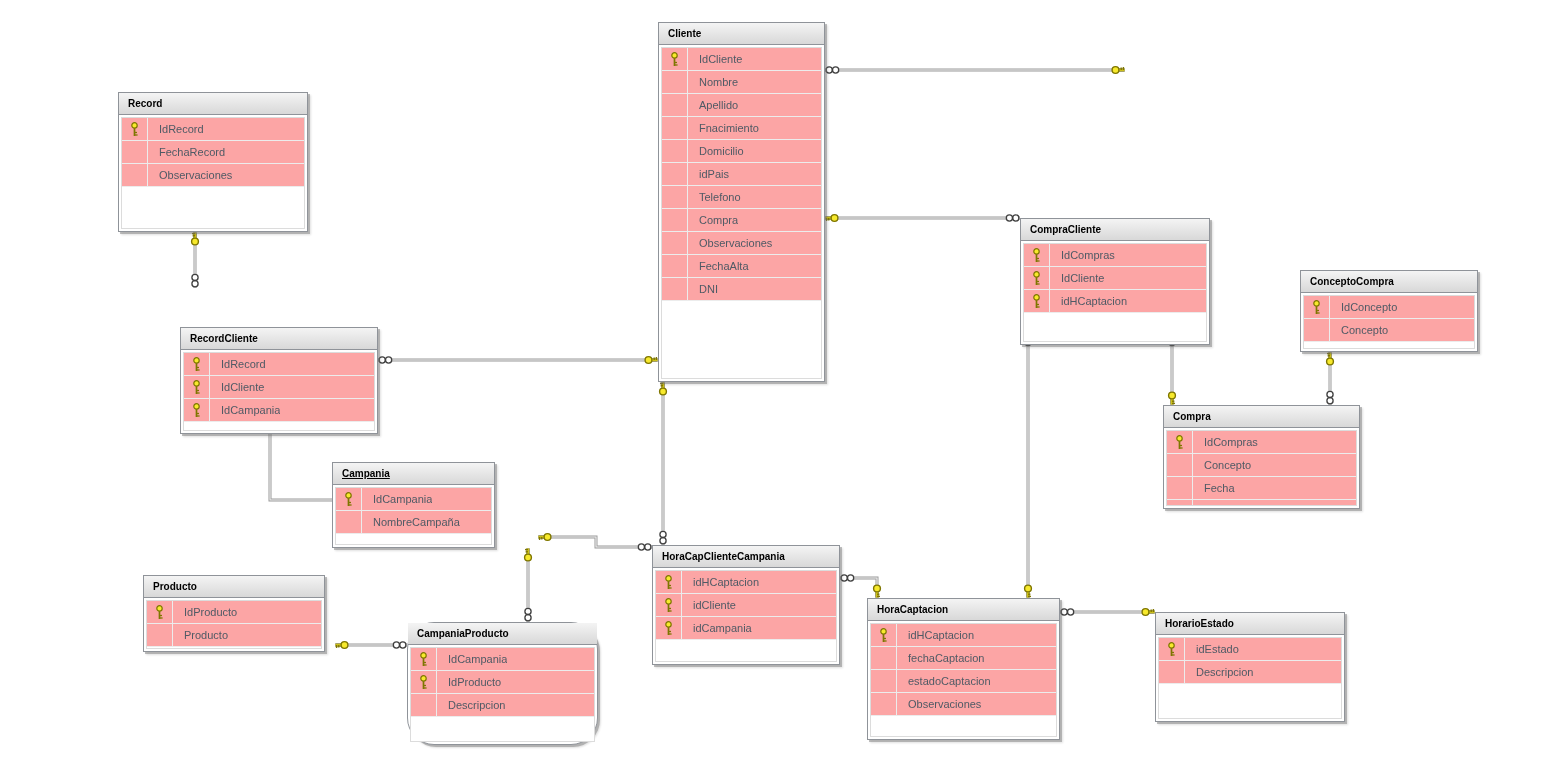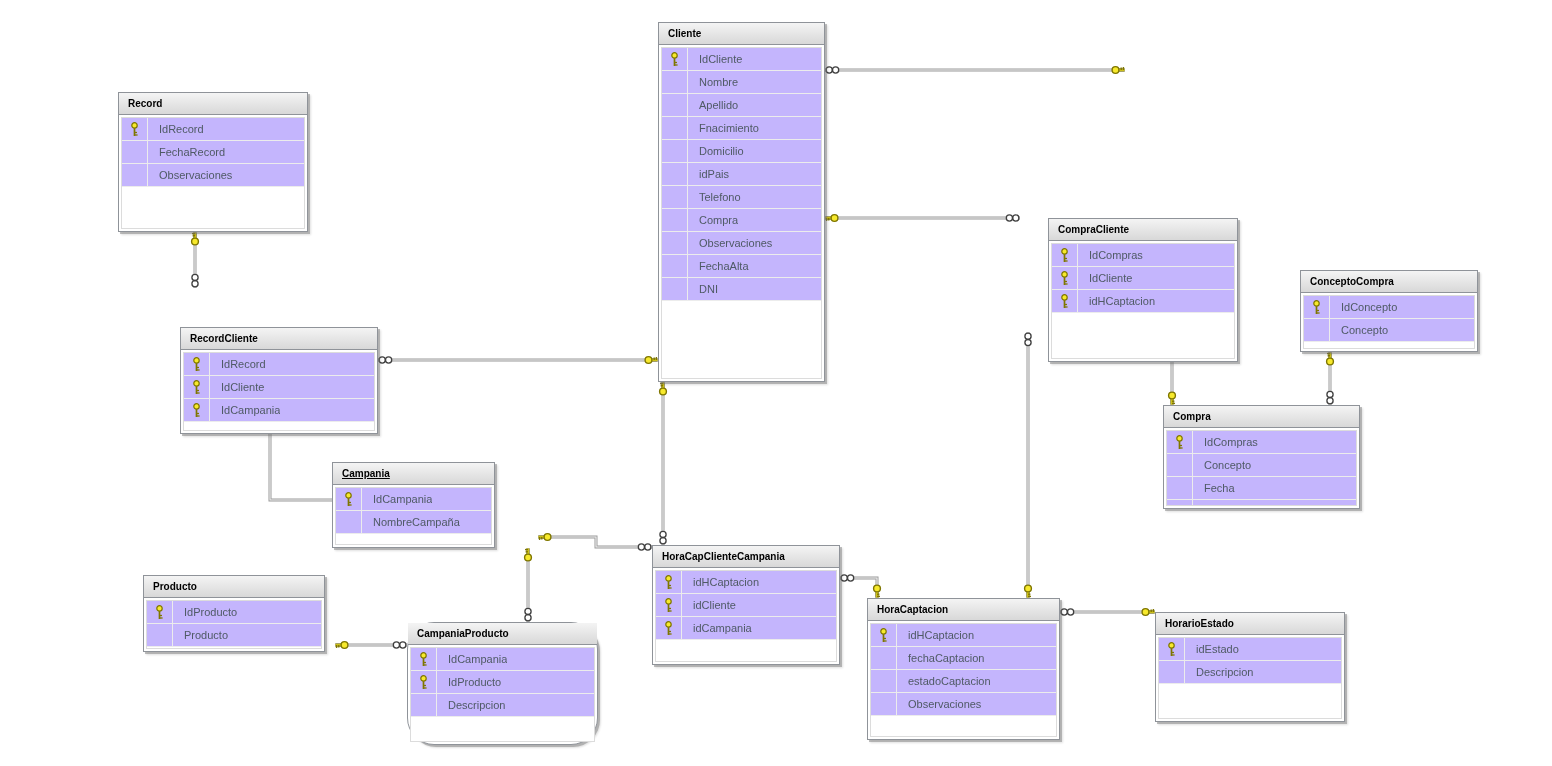--- a/index.html
+++ b/index.html
@@ -34,21 +34,21 @@
   .db-table .tbody{
     position:absolute;left:2px;right:2px;top:24px;bottom:2px;
     border:1px solid var(--inner-border,#dcdcdc);
     background:#fff;
     overflow:hidden;
   }
   .db-row{
     display:flex;align-items:center;
     height:22px;
     border-bottom:1px solid var(--row-divider,#ececec);
-    background:#c4b5fd;
+    background:#fca5a5;
   }
   .db-row .keycell{
     width:25px;height:22px;
     display:flex;align-items:center;justify-content:center;
     border-right:1px solid var(--row-divider,#ececec);
     flex:0 0 25px;
   }
   .db-row .colname{
     font-size:11px;color:var(--row-text,#4f5a65);
     padding-left:11px;
@@ -288,21 +288,21 @@
         <div class="db-row">
           <span class="keycell"></span>
           <span class="colname">FechaAlta</span>
         </div>
         <div class="db-row">
           <span class="keycell"></span>
           <span class="colname">DNI</span>
         </div>
       </div>
     </div>
-    <div class="db-table" style="left: 1020px; top: 218px; width: 190px; height: 144px; margin-left: 28px;">
+    <div class="db-table" style="left: 1020px; top: 218px; width: 190px; height: 127px;">
       <div class="thead">CompraCliente</div>
       <div class="tbody">
         <div class="db-row">
           <span class="keycell">
             <svg width="9" height="15" viewBox="0 0 9 15">
               <circle cx="4.5" cy="3.4" r="2.7" fill="#f7e92c" stroke="#7f7600" stroke-width="1.2"></circle>
               <line x1="4.5" y1="6.1" x2="4.5" y2="14" stroke="#7f7600" stroke-width="1.7"></line>
               <line x1="4.5" y1="10.5" x2="7" y2="10.5" stroke="#7f7600" stroke-width="1.3"></line>
               <line x1="4.5" y1="13" x2="7.6" y2="13" stroke="#7f7600" stroke-width="1.3"></line>
             </svg>

